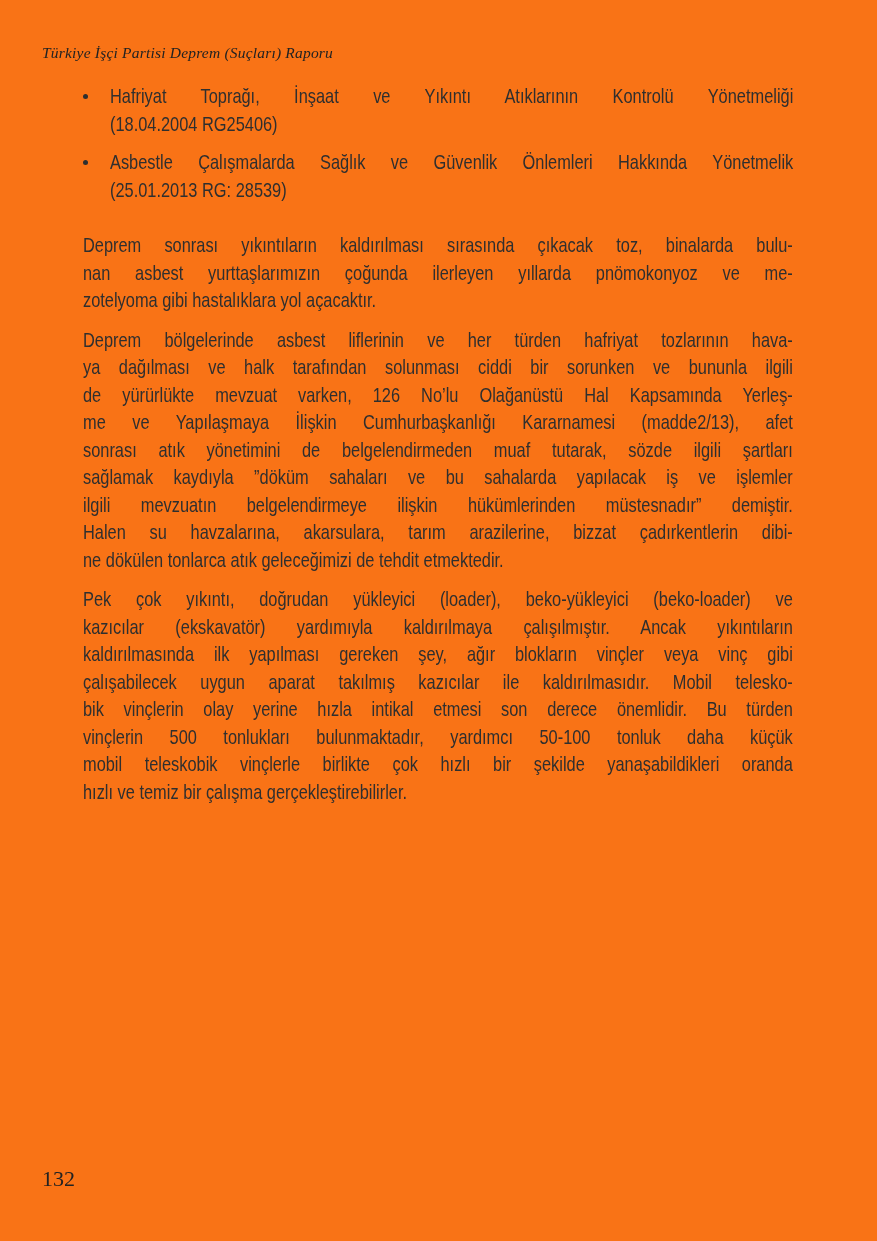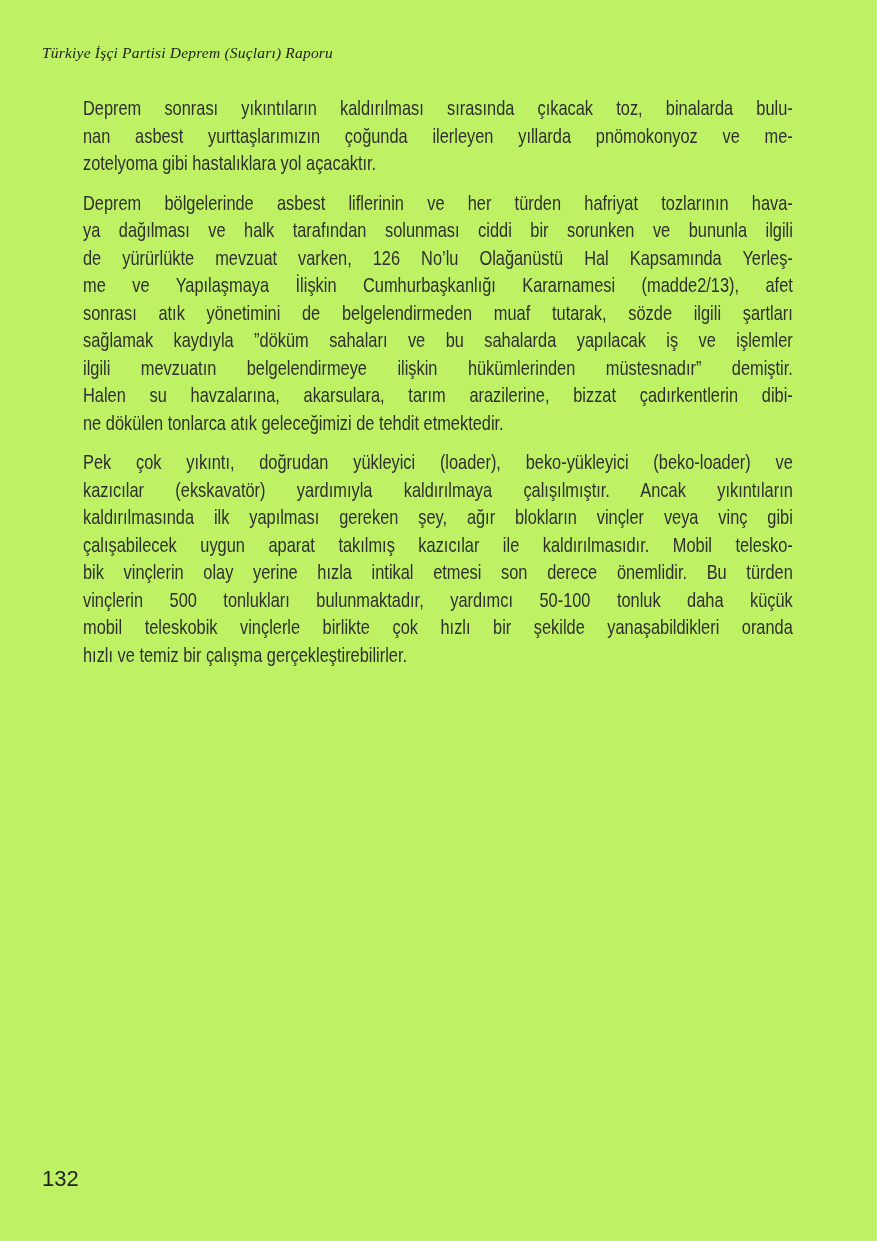--- a/index.html
+++ b/index.html
@@ -4,21 +4,21 @@
 <style>
   html, body {
     margin: 0;
     padding: 0;
     background: #ffffff;
   }
   .page {
     position: relative;
     width: 877px;
     height: 1241px;
-    background: #bef264;
+    background: #f97316;
     overflow: hidden;
     font-family: "Liberation Sans", sans-serif;
   }
   .running-header {
     position: absolute;
     left: 42px;
     top: 44px;
     font-family: "Liberation Serif", serif;
     font-style: italic;
     font-size: 15.5px;
@@ -42,21 +42,21 @@
   .bullet-item .dot {
     position: absolute;
     left: -27px;
     top: 12px;
     width: 5px;
     height: 5px;
     border-radius: 50%;
     background: #2f2f2f;
   }
   .paragraphs {
-    margin-top: 12px;
+    margin-top: 28px;
   }
   .paragraph {
     margin-bottom: 12px;
   }
   .line {
     font-size: 21px;
     line-height: 27.5px;
     color: #2f2f2f;
     transform: scaleX(0.78);
     transform-origin: 0 0;
@@ -65,34 +65,44 @@
   .bullet-line { width: 876px; }
   .para-line   { width: 910px; }
   .line.j {
     text-align: justify;
     text-align-last: justify;
   }
   .page-number {
     position: absolute;
     left: 42px;
     top: 1166px;
-    font-family: Liberation Sans, sans-serif;
+    font-family: Liberation Serif, serif;
     font-size: 22px;
     color: #222222;
   }
 </style>
 </head>
 <body>
 
 <div class="page">
 
   <div class="running-header">Türkiye İşçi Partisi Deprem (Suçları) Raporu</div>
 
   <div class="content">
     <div class="bullet-list">
+        <div class="bullet-item">
+          <span class="dot"></span>
+          <div class="line bullet-line j">Hafriyat Toprağı, İnşaat ve Yıkıntı Atıklarının Kontrolü Yönetmeliği</div>
+          <div class="line bullet-line">(18.04.2004 RG25406)</div>
+        </div>
+        <div class="bullet-item">
+          <span class="dot"></span>
+          <div class="line bullet-line j">Asbestle Çalışmalarda Sağlık ve Güvenlik Önlemleri Hakkında Yönetmelik</div>
+          <div class="line bullet-line">(25.01.2013 RG: 28539)</div>
+        </div>
       </div>
     <div class="paragraphs">
         <div class="paragraph">
           <div class="line para-line j">Deprem sonrası yıkıntıların kaldırılması sırasında çıkacak toz, binalarda bulu-</div>
           <div class="line para-line j">nan asbest yurttaşlarımızın çoğunda ilerleyen yıllarda pnömokonyoz ve me-</div>
           <div class="line para-line">zotelyoma gibi hastalıklara yol açacaktır.</div>
         </div>
         <div class="paragraph">
           <div class="line para-line j">Deprem bölgelerinde asbest liflerinin ve her türden hafriyat tozlarının hava-</div>
           <div class="line para-line j">ya dağılması ve halk tarafından solunması ciddi bir sorunken ve bununla ilgili</div>

